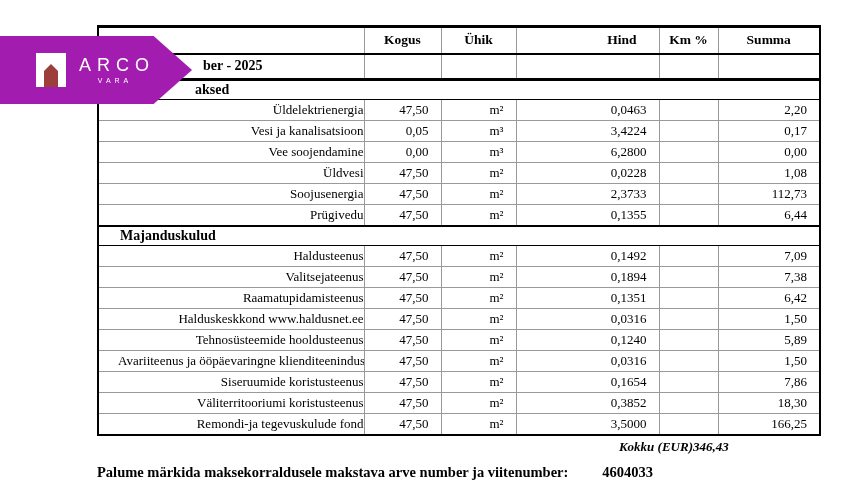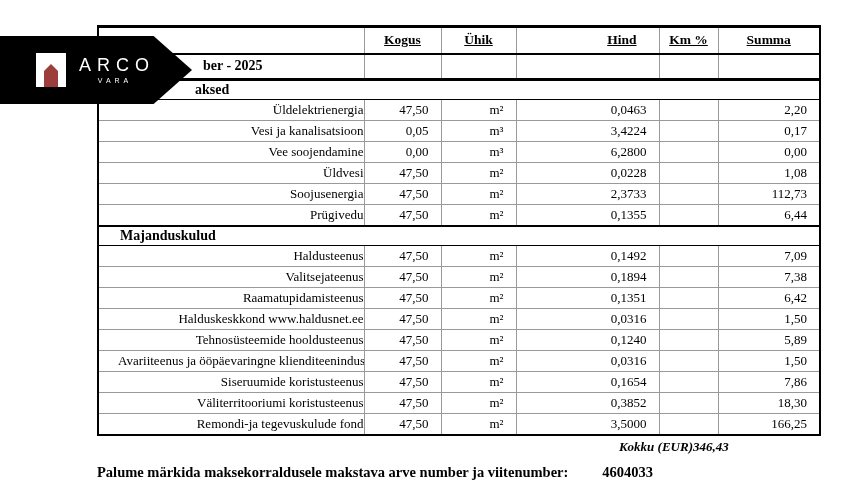--- a/index.html
+++ b/index.html
@@ -25,21 +25,20 @@
   table.invoice { border: 2px solid #000; border-top-width: 3px; }
 
   tr.head-row th {
     font-weight: bold;
     font-size: 13.5px;
     height: 27px;
     border-bottom: 2px solid #000;
     border-left: 1px solid #999;
     text-align: center;
     vertical-align: middle;
-    text-decoration: underline;
   }
   tr.head-row th:first-child { border-left: none; }
   tr.head-row th.h-hind { text-align: right; padding-right: 22px; }
 
   tr.month-row td {
     height: 26px;
     border-bottom: 3px solid #000;
     border-left: 1px solid #999;
     font-weight: bold;
     font-size: 14px;
@@ -93,21 +92,21 @@
     font-size: 14.5px;
     white-space: nowrap;
   }
   .footer-note .ref-number { margin-left: 34px; text-align: right; }
 
   
   .logo-badge {
     position: absolute;
     left: 0; top: 36px;
     width: 192px; height: 68px;
-    background: #000000;
+    background: #a21caf;
     clip-path: polygon(0 0, 80% 0, 100% 50%, 80% 100%, 0 100%);
     display: flex;
     align-items: center;
     z-index: 5;
   }
   .logo-icon { margin-left: 36px; display: block; }
   .logo-text { margin-left: 13px; color: #fff; font-family: "Liberation Sans", sans-serif; }
   .logo-brand {
     font-size: 18px; letter-spacing: 6px; font-weight: 400; line-height: 18px; display: block;
   }

